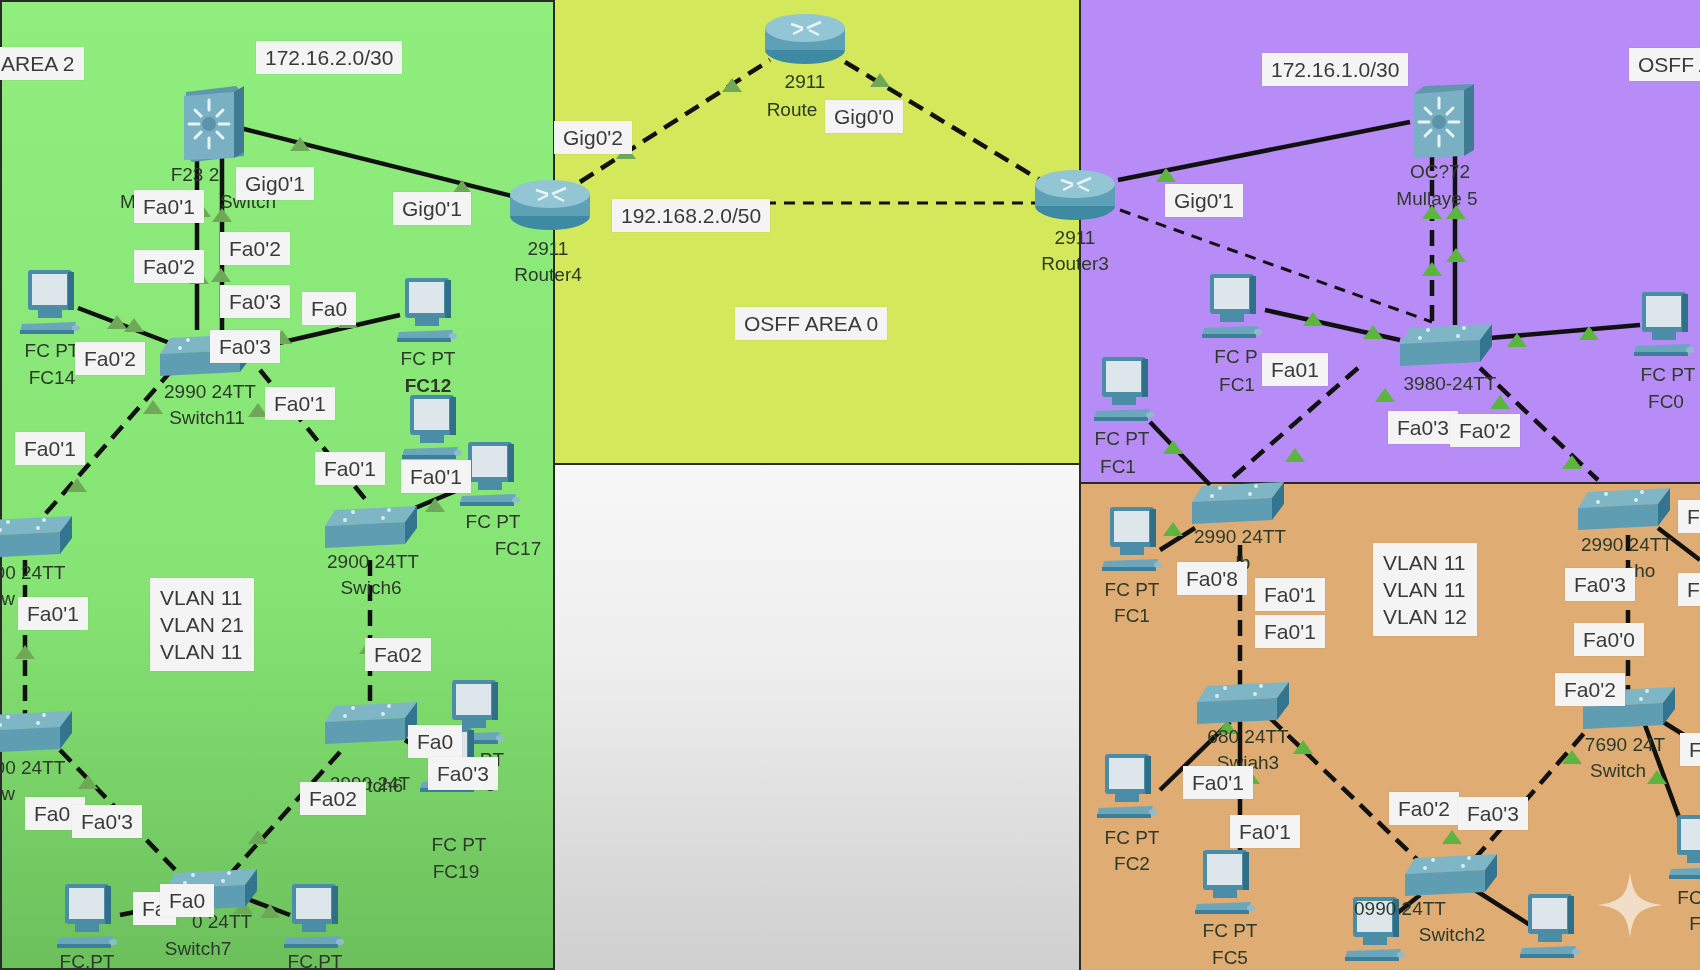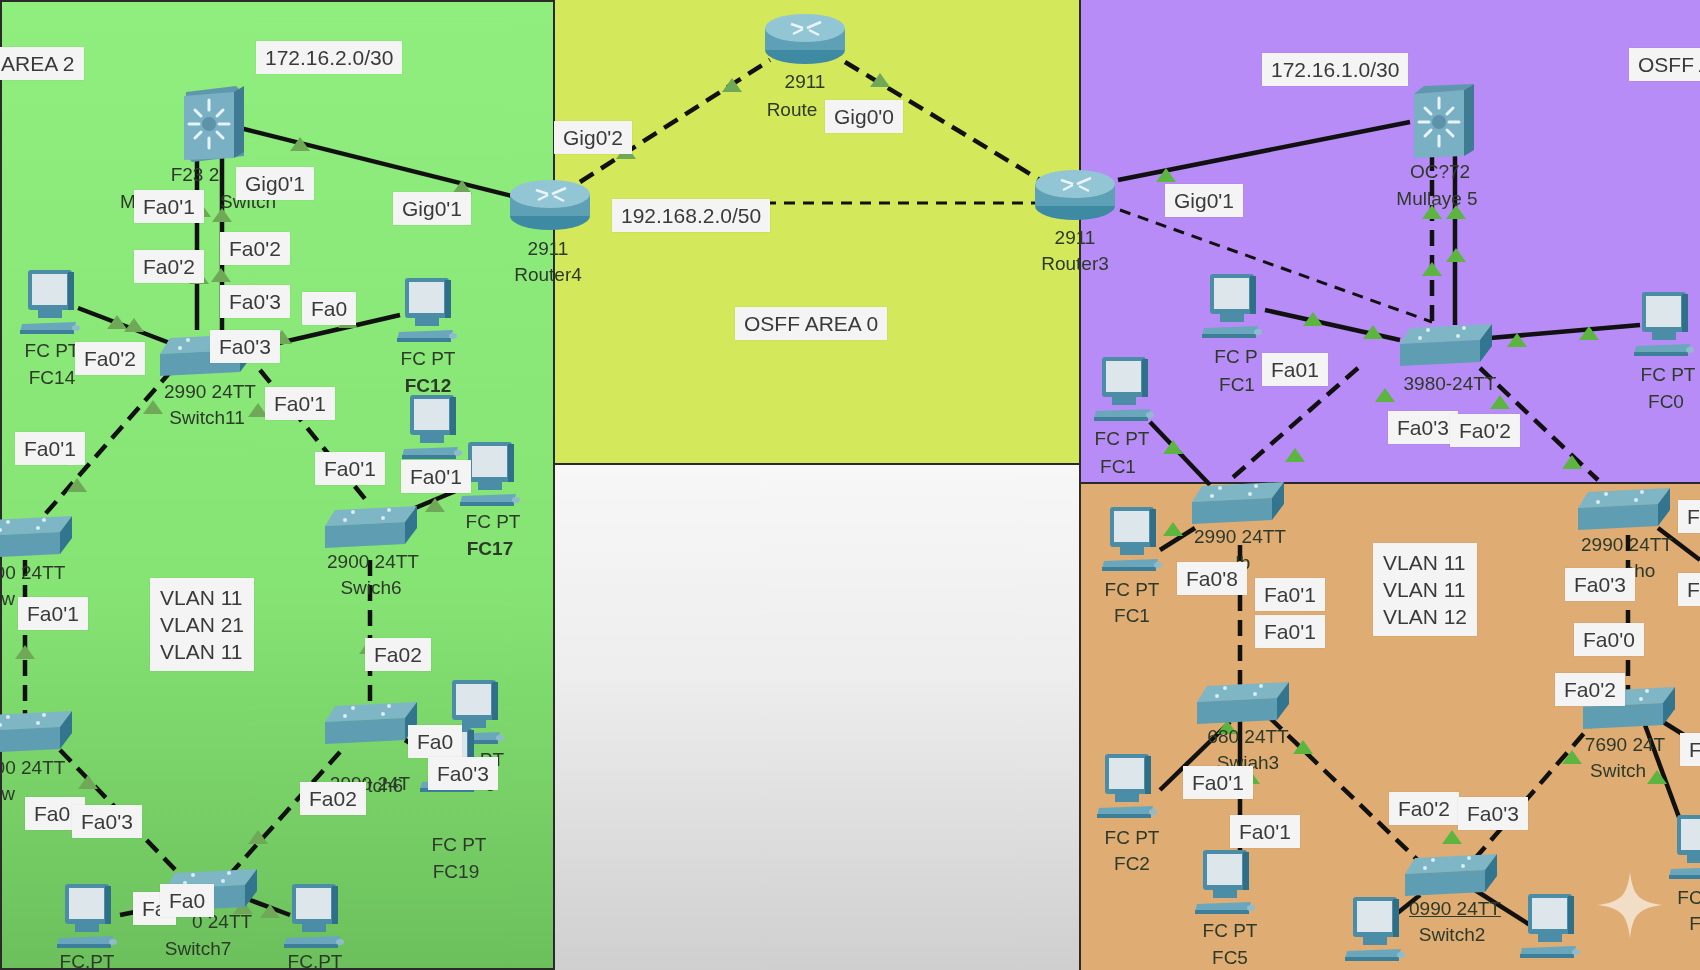--- a/index.html
+++ b/index.html
@@ -494,30 +494,30 @@
 <div class="dev-text" style="left:198px;top:937px;">Switch7</div>
 <div class="dev-text" style="left:1450px;top:372px;">3980-24TT</div>
 <div class="dev-text" style="left:1240px;top:525px;">2990 24TT</div>
 <div class="dev-text" style="left:1243px;top:551px;">lb</div>
 <div class="dev-text" style="left:1627px;top:533px;">2990 24TT</div>
 <div class="dev-text" style="left:1640px;top:559px;">cho</div>
 <div class="dev-text" style="left:1248px;top:725px;">680 24TT</div>
 <div class="dev-text" style="left:1248px;top:751px;">Swiah3</div>
 <div class="dev-text" style="left:1625px;top:733px;">7690 24T</div>
 <div class="dev-text" style="left:1618px;top:759px;">Switch</div>
-<div class="dev-text" style="left:1455px;top:897px;text-decoration:underline;">0990 24TT</div>
+<div class="dev-text" style="left:1400px;top:897px;">0990 24TT</div>
 <div class="dev-text" style="left:1452px;top:923px;">Switch2</div>
 
 <div class="dev-text" style="left:52px;top:339px;">FC PT</div>
 <div class="dev-text" style="left:52px;top:366px;">FC14</div>
 <div class="dev-text" style="left:428px;top:347px;">FC PT</div>
 <div class="dev-text" style="left:428px;top:374px;font-weight:bold;">FC12</div>
 <div class="dev-text" style="left:448px;top:463px;">11</div>
 <div class="dev-text" style="left:493px;top:510px;">FC PT</div>
-<div class="dev-text" style="left:490px;top:537px;font-weight:bold;">FC17</div>
+<div class="dev-text" style="left:518px;top:537px;">FC17</div>
 <div class="dev-text" style="left:492px;top:748px;">PT</div>
 <div class="dev-text" style="left:490px;top:773px;">6</div>
 <div class="dev-text" style="left:459px;top:833px;">FC PT</div>
 <div class="dev-text" style="left:456px;top:860px;">FC19</div>
 <div class="dev-text" style="left:87px;top:950px;">FC.PT</div>
 <div class="dev-text" style="left:315px;top:950px;">FC.PT</div>
 <div class="dev-text" style="left:1236px;top:345px;">FC P</div>
 <div class="dev-text" style="left:1237px;top:373px;">FC1</div>
 <div class="dev-text" style="left:1122px;top:427px;">FC PT</div>
 <div class="dev-text" style="left:1118px;top:455px;">FC1</div>

